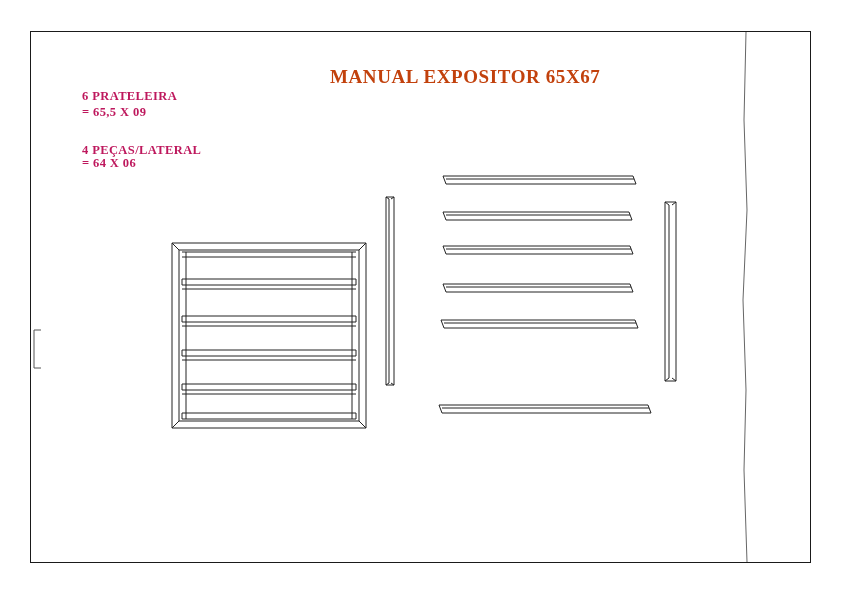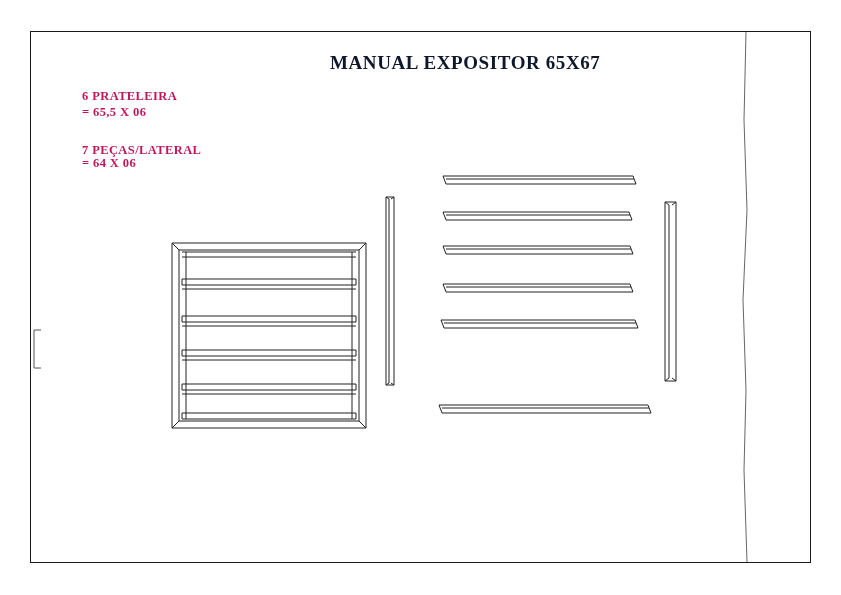--- a/index.html
+++ b/index.html
@@ -27,27 +27,27 @@
     top: 31px;
     width: 781px;
     height: 532px;
     border: 1px solid #1a1a1a;
     box-sizing: border-box;
     background: #ffffff;
   }
   .title {
     position: absolute;
     left: 330px;
-    top: 52px;
+    top: 66px;
     width: 340px;
     font-family: "Liberation Serif", serif;
     font-weight: bold;
     font-size: 19px;
     letter-spacing: 0.6px;
-    color: #0f172a;
+    color: #c2410c;
     white-space: nowrap;
   }
   .note {
     position: absolute;
     font-family: "Liberation Serif", serif;
     font-weight: bold;
     font-size: 12.5px;
     color: #be185d;
     letter-spacing: 0.4px;
     white-space: nowrap;
@@ -68,22 +68,22 @@
 </head>
 <body>
 
 <div id="page">
 
   <div class="sheet-border"></div>
 
   <div class="title">MANUAL EXPOSITOR 65X67</div>
 
   <div class="note note-1a">6 PRATELEIRA</div>
-  <div class="note note-1b">= 65,5 X 06</div>
-  <div class="note note-2a">7 PEÇAS/LATERAL</div>
+  <div class="note note-1b">= 65,5 X 09</div>
+  <div class="note note-2a">4 PEÇAS/LATERAL</div>
   <div class="note note-2b">= 64 X 06</div>
 
   <svg class="svg-layer" viewBox="0 0 841 595" xmlns="http://www.w3.org/2000/svg">
 
     <g fill="none" stroke="#222222" stroke-width="1" stroke-linejoin="miter">
 
       <path d="M746 32 L744 120 L747 210 L743 300 L746 390 L744 470 L747 562" stroke="#666666" stroke-width="1"></path>
 
       <path d="M34 330 L41 330 M34 330 L34 368 M34 368 L41 368" stroke="#555555" stroke-width="1"></path>
 

